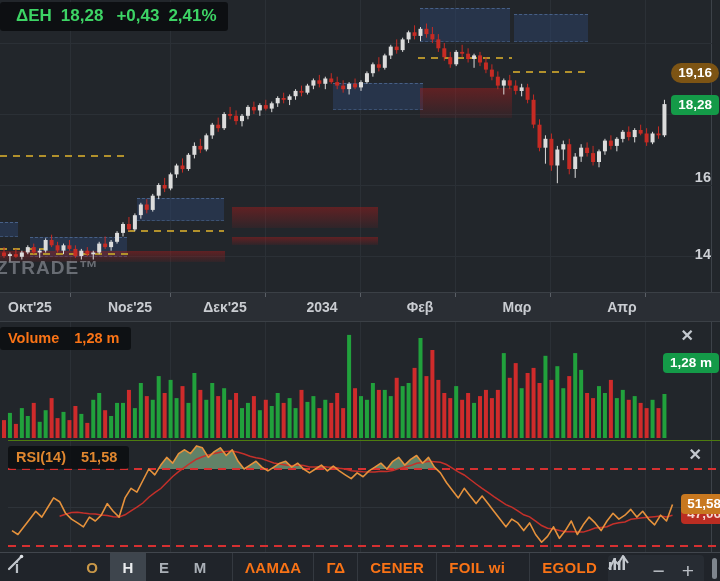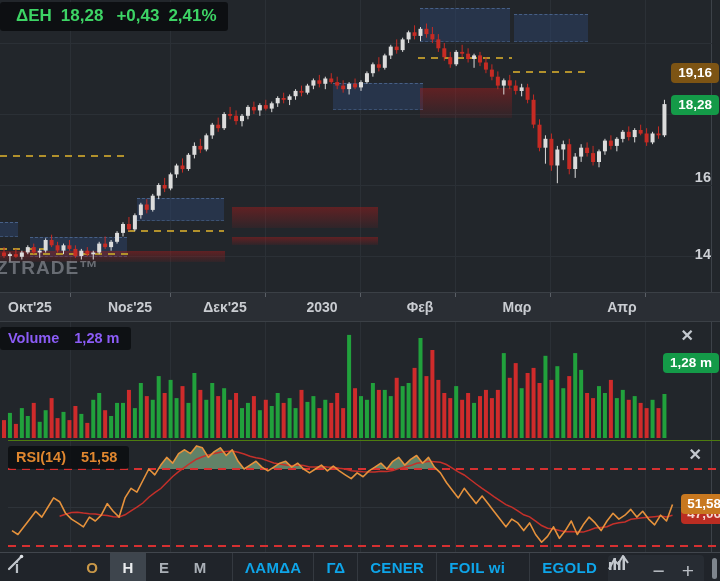--- a/index.html
+++ b/index.html
@@ -22,47 +22,47 @@
   .zone-red{position:absolute;background:linear-gradient(180deg,rgba(158,28,28,0.50),rgba(158,28,28,0.10));}
   .ydash{position:absolute;height:2px;background:repeating-linear-gradient(90deg,#b2912c 0 7px,transparent 7px 13px);}
   .legend{position:absolute;top:2px;left:0;background:rgba(10,12,15,0.88);padding:4px 11px 5px 16px;
           border-radius:3px;font-size:17px;font-weight:bold;color:#3dd465;white-space:nowrap;}
   .legend span{margin-right:9px;}
   .wm{position:absolute;top:257px;left:-4px;font-size:19px;font-weight:bold;letter-spacing:1px;
       color:rgba(190,196,203,0.45);}
   .plabel{position:absolute;right:9px;color:#cdd0d5;font-size:14.5px;font-weight:bold;}
   .pbadge{position:absolute;right:1px;padding:2px 7px 3px;border-radius:4px;color:#fff;
           font-size:13.5px;font-weight:bold;}
-  .badge-high{background:#7d5414;top:63px;}
+  .badge-high{background:#7d5414;top:63px;border-radius:10px;}
   .badge-last{background:#149a48;top:95px;}
   .tlabel{position:absolute;top:6px;width:64px;text-align:center;color:#c9ccd1;font-size:14px;font-weight:600;}
   .tick{position:absolute;top:0;width:1px;height:4px;background:#5a5f66;}
   .panel-head{position:absolute;top:5px;left:0;background:rgba(10,12,15,0.80);padding:3px 12px 4px 8px;
               border-radius:3px;font-size:14.5px;font-weight:bold;white-space:nowrap;}
-  .vol-head{color:#8b5cf6;}
+  .vol-head{color:#f97316;}
   .rsi-head{color:#e0872f;}
   .panel-head .val{margin-left:15px;}
   .closex{position:absolute;top:6px;right:26px;color:#c3c8ce;font-size:16px;line-height:16px;
           font-weight:bold;cursor:pointer;}
   .badge-vol{position:absolute;top:31px;right:1px;background:#149a48;color:#fff;padding:2px 7px 3px;
              border-radius:4px;font-size:13.5px;font-weight:bold;}
   .lvl50{position:absolute;top:52px;right:11px;color:#b9bec4;font-size:14px;font-weight:bold;}
   .badge-rsi{position:absolute;top:53px;right:1px;background:#c87820;color:#fff;padding:2px 6px 3px;
              border-radius:4px;font-size:13.5px;font-weight:bold;z-index:3;}
   .badge-rsi-ma{position:absolute;top:63px;right:1px;background:#bb2d22;color:#f4d7d2;padding:2px 6px 3px;
              border-radius:4px;font-size:13.5px;font-weight:bold;z-index:2;}
   
   .tb-left{position:absolute;left:6px;top:0;height:29px;display:flex;align-items:flex-start;}
   .tbi{color:#b9bec4;font-size:15px;font-weight:bold;padding-top:6px;}
   .tb-info{width:22px;text-align:center;font-size:16px;}
   .tb-draw{width:30px;padding-top:5px;}
   .tf{width:36px;text-align:center;color:#aab0b7;font-size:15px;font-weight:bold;padding-top:6px;height:23px;cursor:pointer;}
   .tf.sel{background:#3e454d;color:#e9ebed;}
   .tf.accent{color:#c99848;}
-  .tkr{padding:6px 12px 0;color:#0ea5e9;font-size:15px;font-weight:bold;letter-spacing:.3px;
+  .tkr{padding:6px 12px 0;color:#f97316;font-size:15px;font-weight:bold;letter-spacing:.3px;
        border-left:1px solid #343940;height:23px;cursor:pointer;white-space:nowrap;}
   .tkr:first-of-type{border-left:none;}
   .tkr.gap{margin-left:12px;border-left:1px solid #343940;}
   .tb-right{position:absolute;right:16px;top:2px;display:flex;align-items:center;gap:17px;
             background:#272c33;border-radius:4px;padding:3px 10px;height:26px;}
   .zoomi{color:#b9bec4;font-size:21px;font-weight:400;line-height:18px;cursor:pointer;}
   .tb-scroll{position:absolute;right:3px;top:5px;width:5px;height:21px;border-radius:3px;background:#7e858d;}
 </style>
 </head>
 <body>
@@ -348,21 +348,21 @@
       <div class="tick" style="left: 70px;"></div>
       <div class="tick" style="left: 170px;"></div>
       <div class="tick" style="left: 265px;"></div>
       <div class="tick" style="left: 360px;"></div>
       <div class="tick" style="left: 455px;"></div>
       <div class="tick" style="left: 550px;"></div>
       <div class="tick" style="left: 645px;"></div>
       <div class="tlabel" style="left: -2px;">Οκτ'25</div>
       <div class="tlabel" style="left: 98px;">Νοε'25</div>
       <div class="tlabel" style="left: 193px;">Δεκ'25</div>
-      <div class="tlabel" style="left: 290px;">2030</div>
+      <div class="tlabel" style="left: 290px;">2034</div>
       <div class="tlabel" style="left: 388px;">Φεβ</div>
       <div class="tlabel" style="left: 485px;">Μαρ</div>
       <div class="tlabel" style="left: 590px;">Απρ</div>
     </section>
 
   <section class="volume-panel">
     <svg id="volSvg" width="712" height="118">
         <rect x="2" y="98.1" width="4" height="17.9" fill="#cf2b2b"></rect>
         <rect x="7.95" y="90.9" width="4" height="25.1" fill="#21a13c"></rect>
         <rect x="13.9" y="101.9" width="4" height="14.1" fill="#cf2b2b"></rect>

